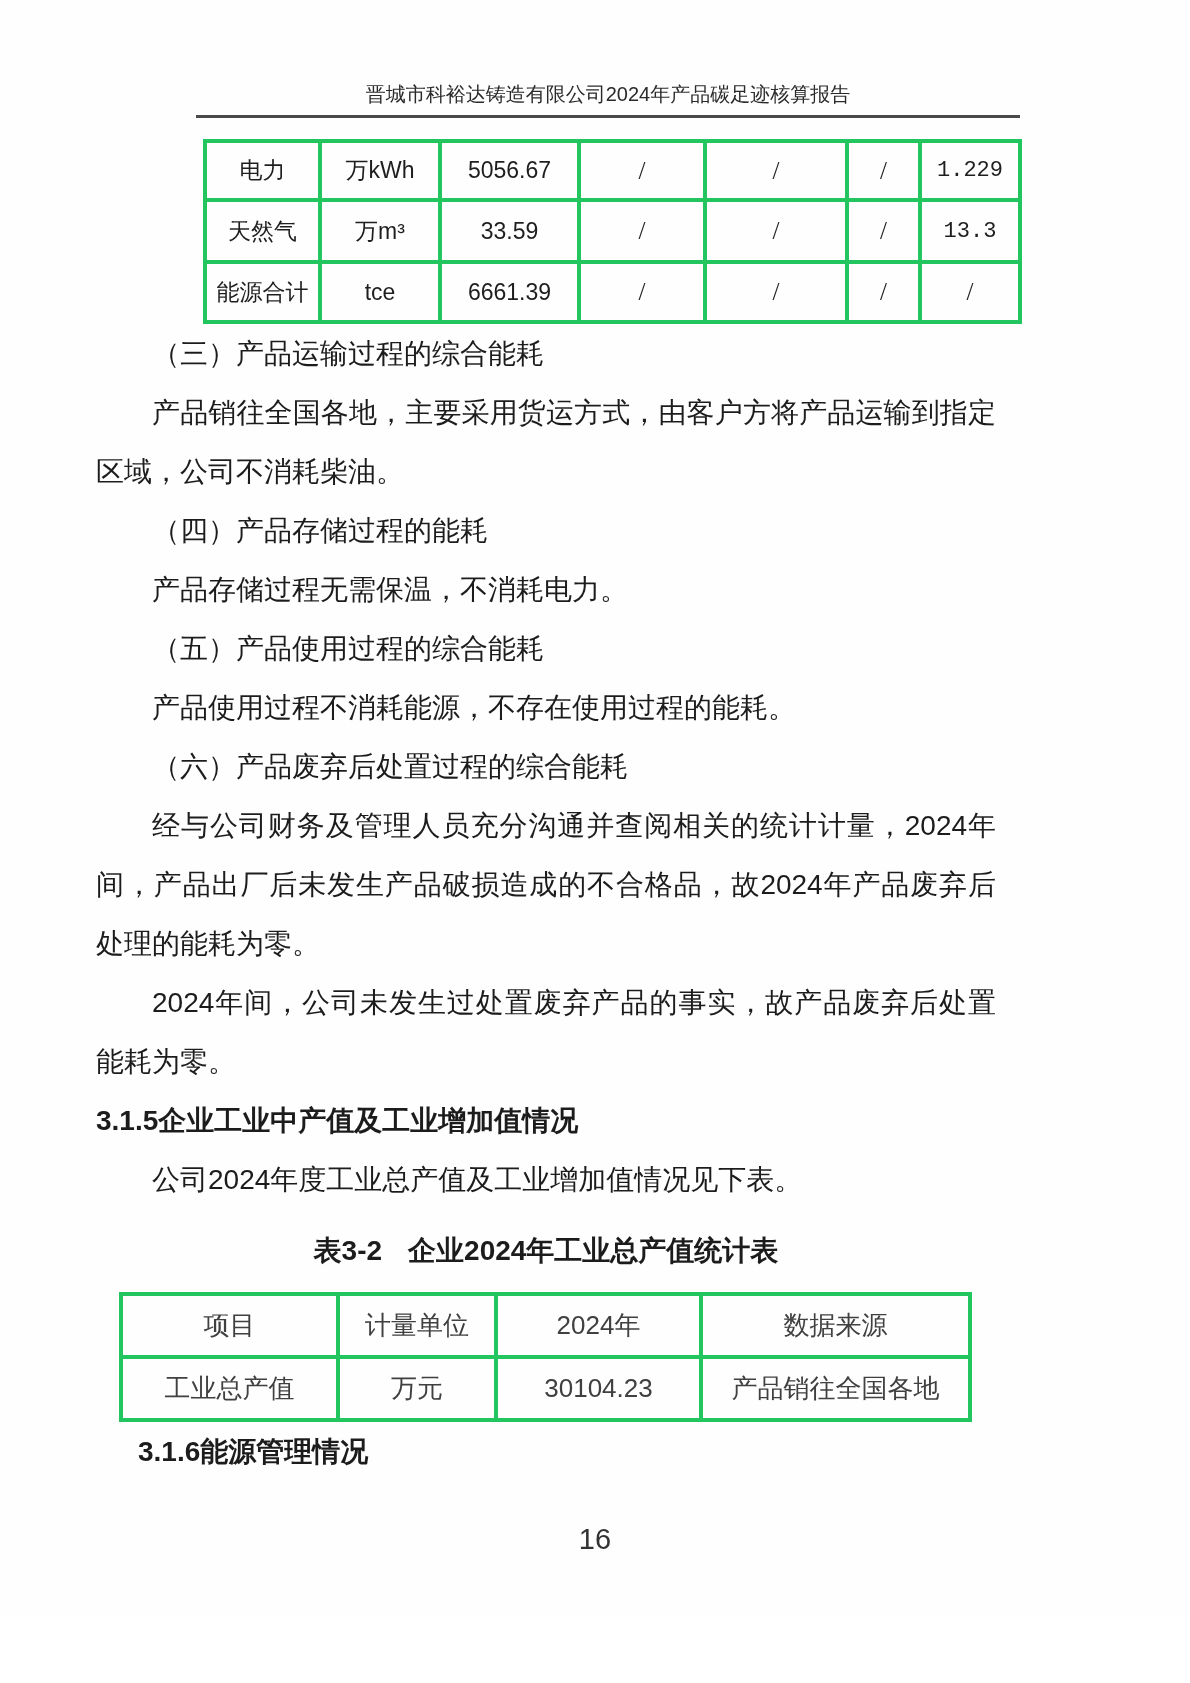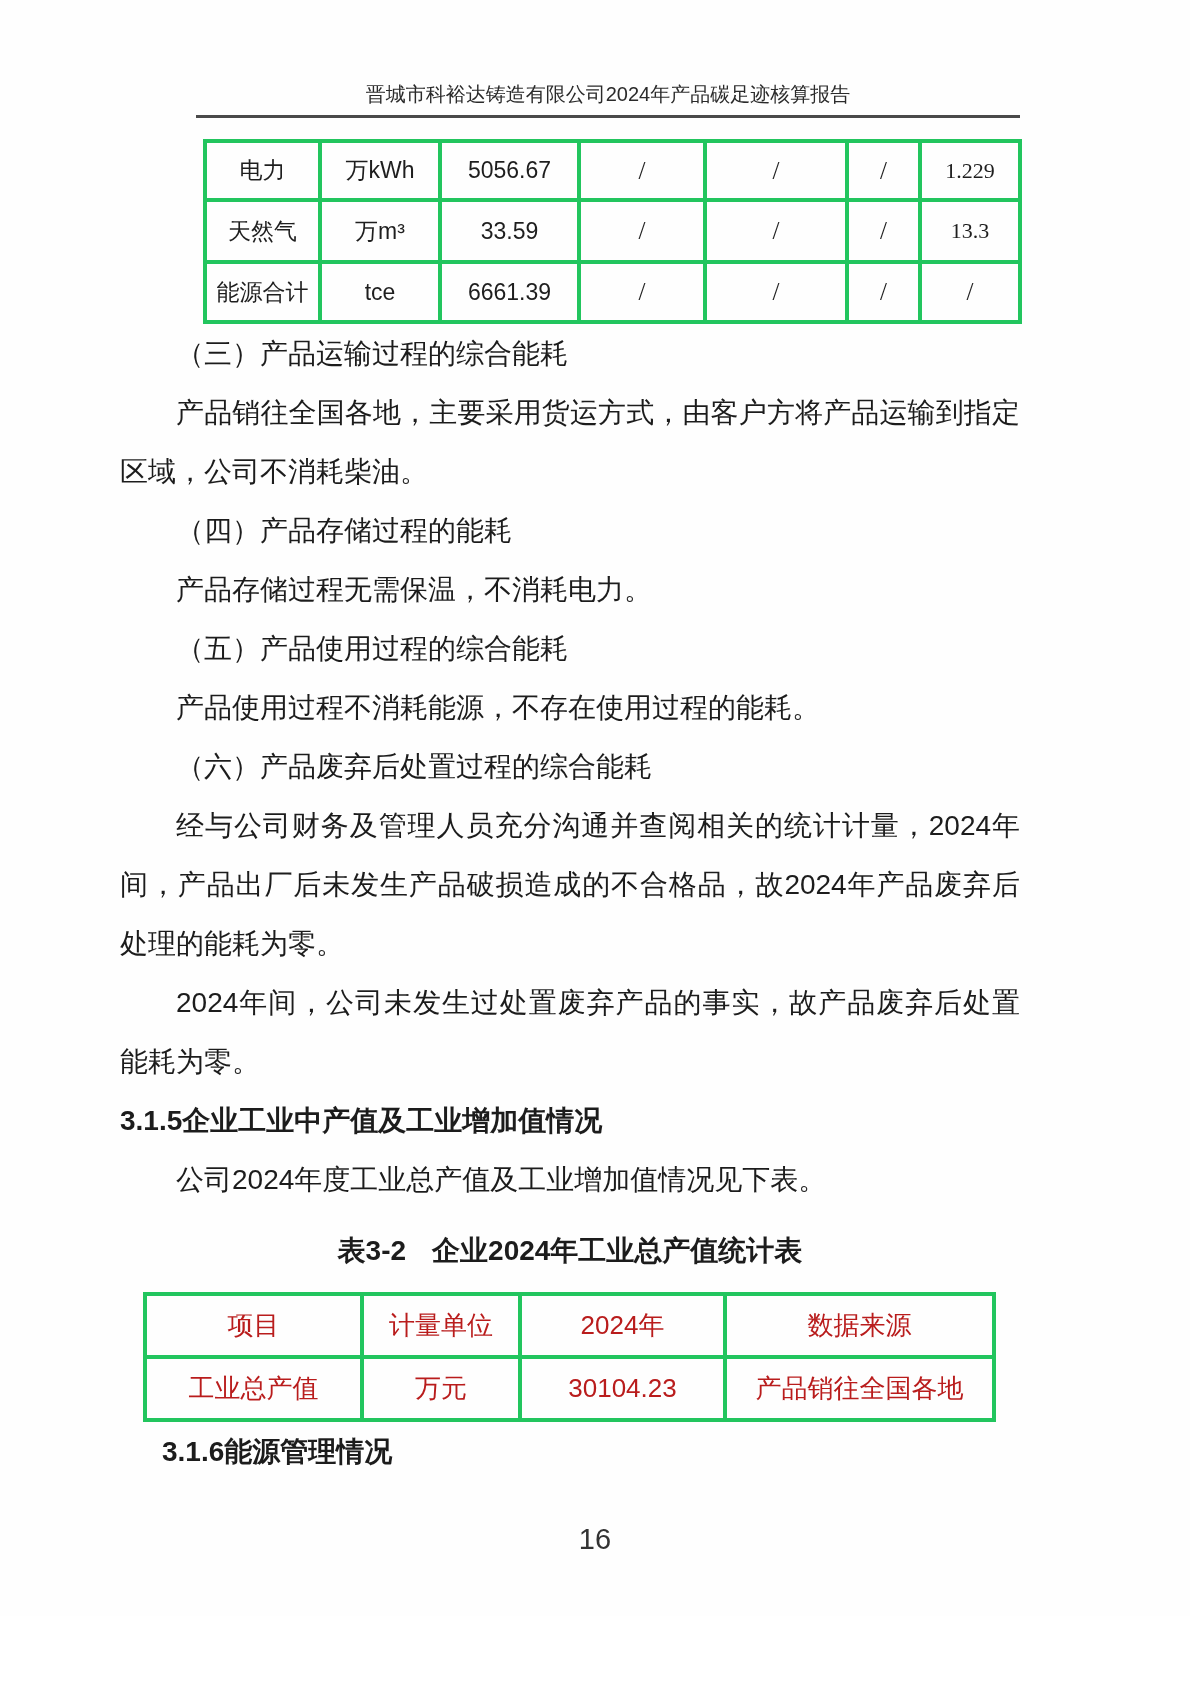--- a/index.html
+++ b/index.html
@@ -38,25 +38,25 @@
     margin:21px 0 0 203px;
     width:815px;
     font-size:23px;
     color:#1e1e1e;
   }
   .energy-table tr.r1{height:59px;}
   .energy-table tr.r2{height:62px;}
   .energy-table tr.r3{height:60px;}
   .energy-table tr.r4{height:104px;}
   .slash-cell{font-family:"Liberation Serif",serif;font-size:25px;}
-  .serif-val{font-family:Liberation Serif, serif;font-size:22px;}
+  .serif-val{font-family:Liberation Mono, monospace;font-size:22px;}
   .sum-label{font-size:21px;line-height:1.7;padding:0 5px;}
   
   .content{
-    margin-left:120px;
+    margin-left:96px;
     width:900px;
     font-size:28px;
     line-height:59px;
     text-align:justify;
   }
   .sub-heading,.para{text-indent:56px;}
   .num-heading{font-weight:bold;font-size:28px;text-indent:0;}
   .num-heading.indented{margin-left:42px;}
   .table-caption{
     margin-top:12px;
@@ -64,21 +64,21 @@
     font-size:28px;
     text-align:center;
     text-indent:0;
   }
   .table-caption .cap-label{margin-right:26px;}
   
   .output-table{
     margin:12px 0 0 23px;
     width:849px;
     font-size:26px;
-    color:#b91c1c;
+    color:#404040;
   }
   .output-table tr{height:49px;}
   
   .page-number{
     margin-top:42px;
     width:100%;
     text-align:center;
     font-size:29px;
     color:#333333;
   }

